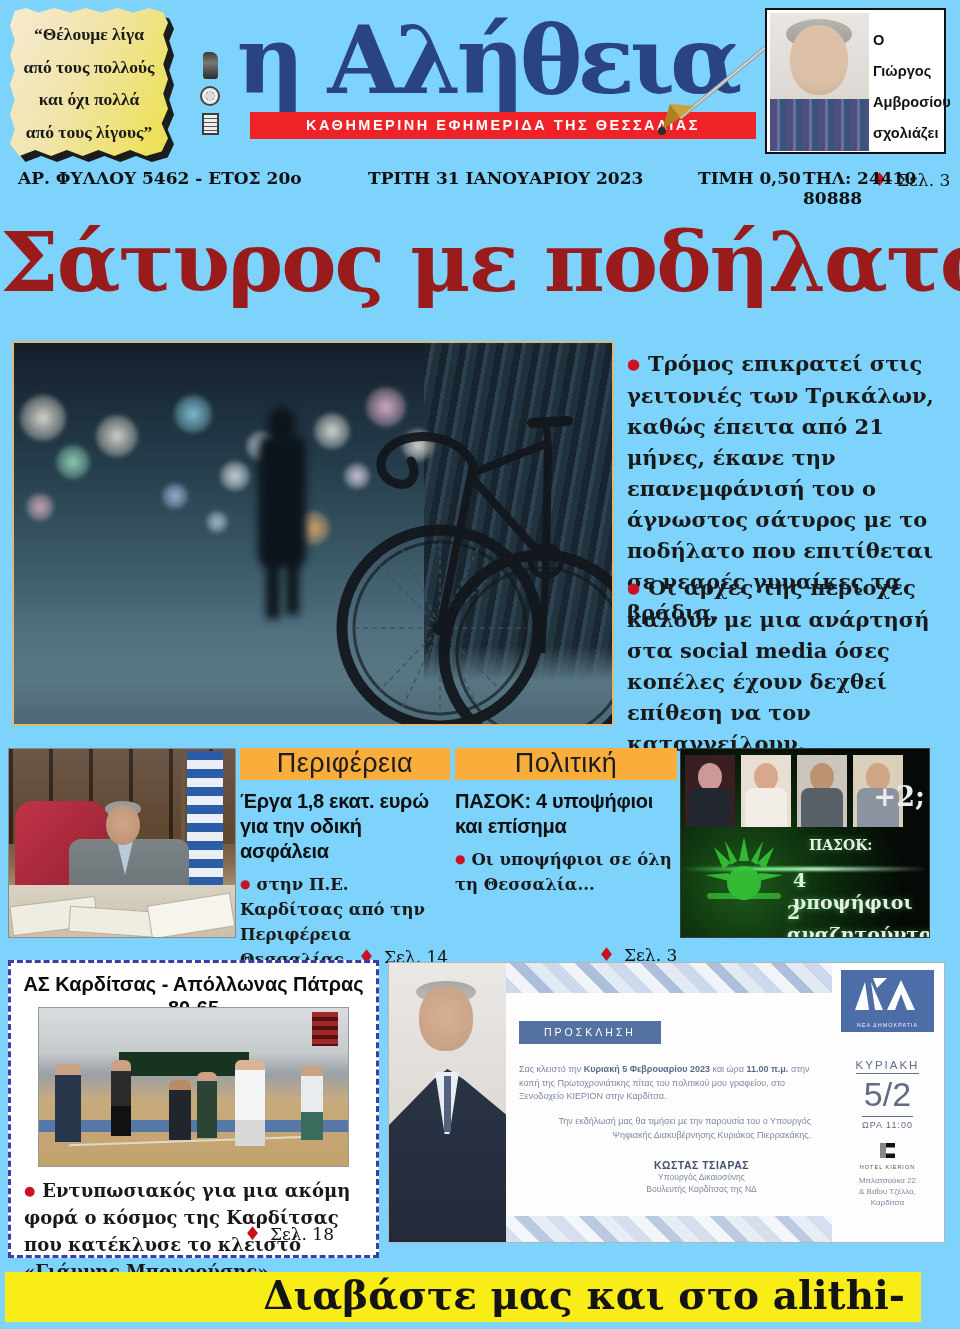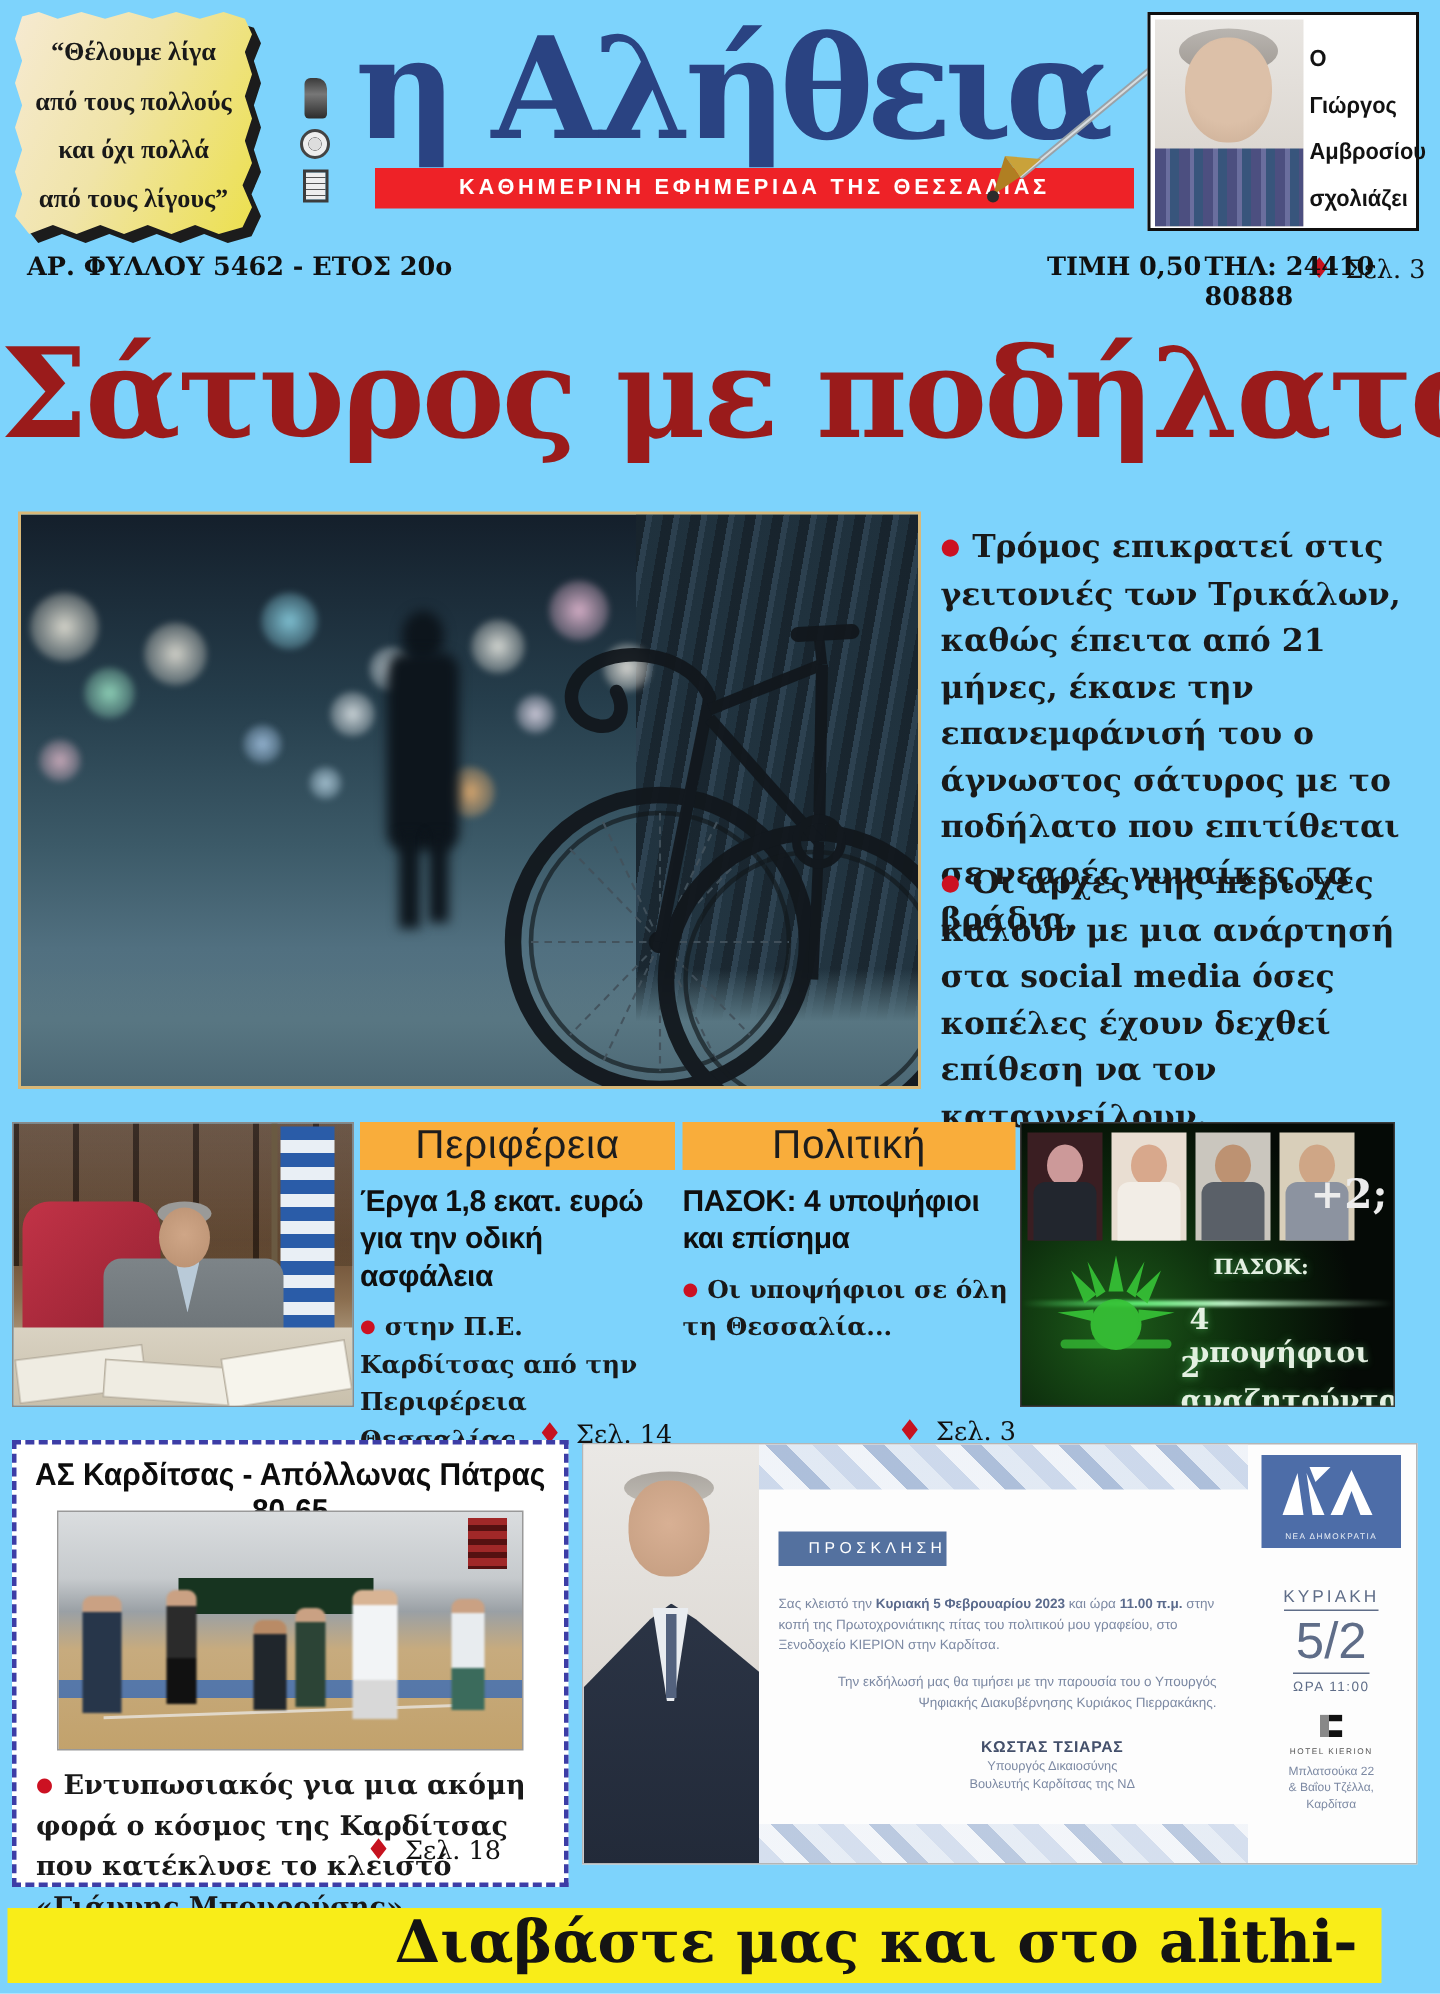--- a/index.html
+++ b/index.html
@@ -173,22 +173,22 @@
     background:linear-gradient(180deg,#9b968f,#b5b0a8); opacity:.8;}
   .inv-suit{ position:absolute; left:0; bottom:0; width:117px; height:175px;
     background:linear-gradient(180deg,#2b3445 0%,#222a39 100%);
     clip-path:polygon(0 32%,38% 6%,50% 0,64% 6%,100% 26%,100% 100%,0 100%);}
   .inv-shirt{ position:absolute; left:46px; bottom:110px; width:24px; height:62px; background:#e9ecf0;
     clip-path:polygon(0 0,100% 0,60% 100%,40% 100%);}
   .inv-tie{ position:absolute; left:55px; bottom:112px; width:7px; height:56px; background:#53627e;}
   .mosaic{ position:absolute; left:117px; width:326px; height:30px; opacity:.85;
     background:repeating-linear-gradient(45deg,#c4d2e8 0 12px,#eef2f8 12px 24px,#9fb4d4 24px 34px,#dde6f2 34px 46px);}
   .mosaic-b{ top:auto; bottom:0; height:26px; opacity:.7;}
-  .inv-titlebox{ position:absolute; left:130px; top:58px; width:112px; height:23px; background:#54719f;
-    color:#fff; font-size:10.5px; letter-spacing:3px; text-align:right; line-height:23px;}
+  .inv-titlebox{ position:absolute; left:130px; top:58px; width:142px; height:23px; background:#54719f;
+    color:#fff; font-size:10.5px; letter-spacing:3px; text-align:center; line-height:23px;}
   .inv-body{ position:absolute; left:130px; width:300px; font-size:9px; line-height:13.5px; color:#7c89a3;}
   .inv-b1{ top:100px; } .inv-b2{ top:152px; width:292px;text-align:right;}
   .inv-bold{ font-weight:700; color:#5a6a8c; }
   .inv-sig{ position:absolute; left:200px; top:196px; width:225px; text-align:center;}
   .inv-sig-name{ font-weight:700; font-size:10.5px; color:#44506b; letter-spacing:.5px;}
   .inv-sig-sub{ font-size:8.5px; color:#7c89a3; line-height:12px;}
   .ndlogo{ position:absolute; left:452px; top:7px; width:93px; height:62px; background:#4d6da8;}
   .ndlogo svg{ position:absolute; left:12px; top:6px;}
   .nd-sub{ position:absolute; left:0; bottom:4px; width:100%; text-align:center;
     color:#e8eef6; font-size:5.5px; letter-spacing:1px;}
@@ -249,20 +249,21 @@
       <div>Αμβροσίου</div>
       <div>σχολιάζει</div>
     </div>
     <div class="abs col-pref pref">
       <span class="dia">♦</span><span>Σελ. 3</span>
     </div>
   </div>
 
   <div class="abs infoline">
     <span class="inf-issue">ΑΡ. ΦΥΛΛΟΥ 5462 - ΕΤΟΣ 20ο</span>
+    <span class="inf-date">ΤΡΙΤΗ 31 ΙΑΝΟΥΑΡΙΟΥ 2023</span>
     <span class="inf-price">ΤΙΜΗ 0,50</span>
     <span class="inf-phone">ΤΗΛ: 24410 80888</span>
   </div>
 
   <div class="abs headline">Σάτυρος με ποδήλατο</div>
 
   <div class="abs mainphoto">
     <div class="shutter"></div>
     <div class="bk" style="left:6px;top:52px;width:46px;height:46px;background:radial-gradient(circle,#f4f0e2,rgba(244,240,226,0))"></div>
     <div class="bk" style="left:82px;top:72px;width:42px;height:42px;background:radial-gradient(circle,#efebdf,rgba(239,235,223,0))"></div>

